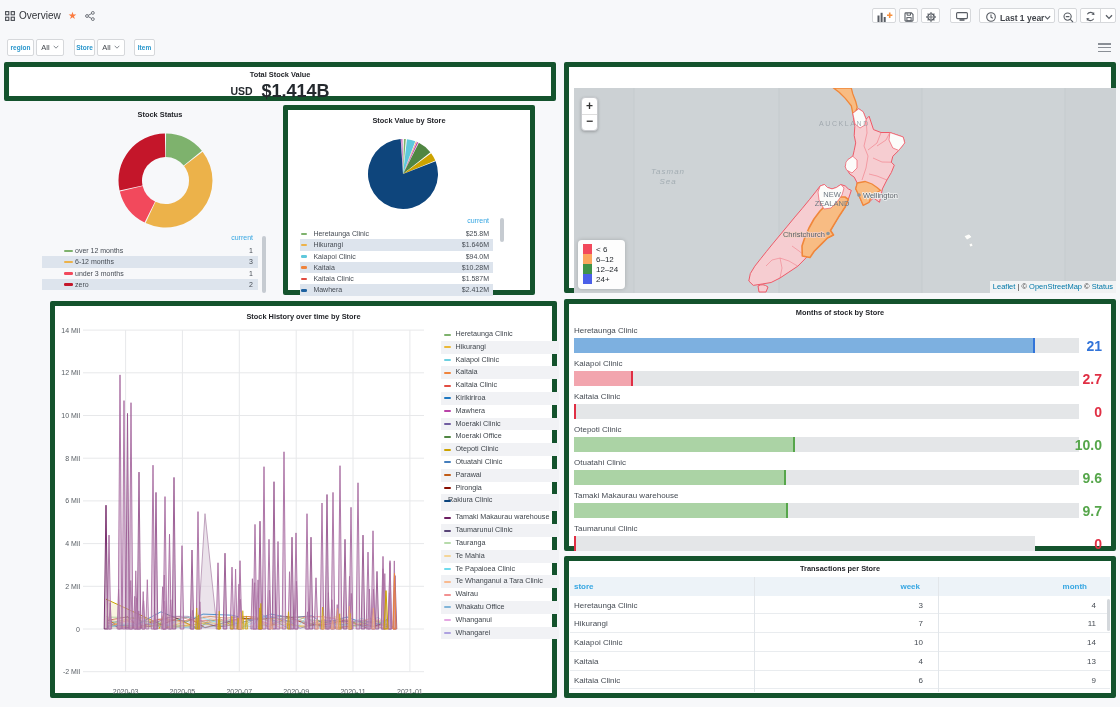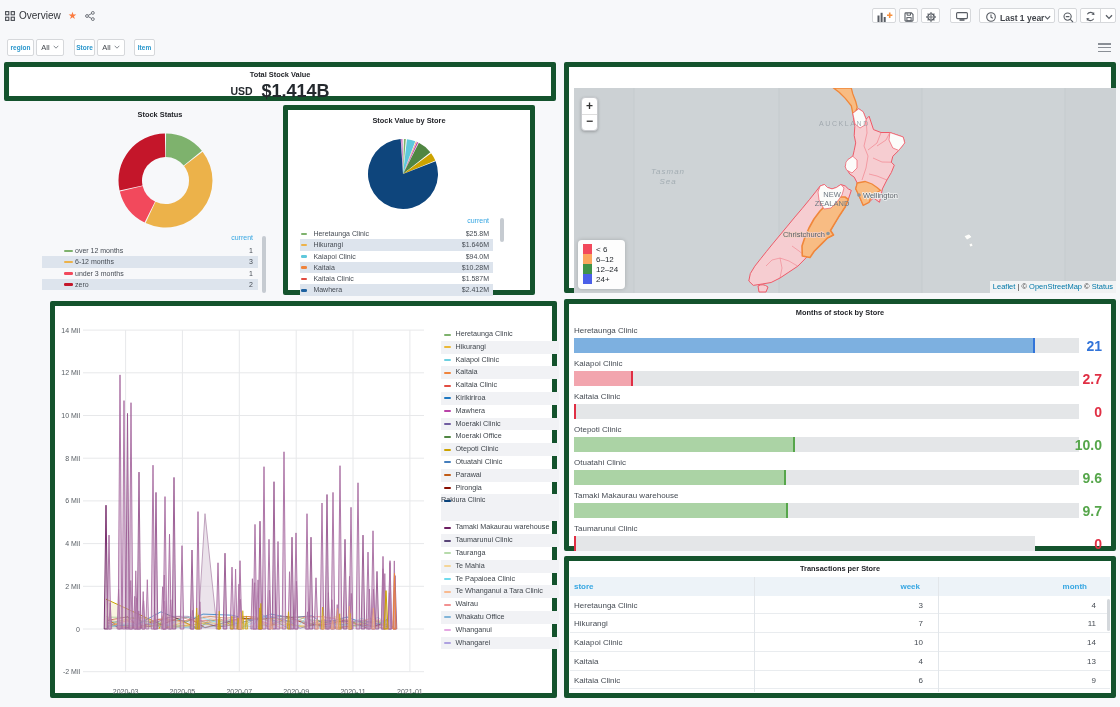--- a/index.html
+++ b/index.html
@@ -220,20 +220,21 @@
   <div style="font-size:8px;color:#24292e;line-height:10px;height:10px;"><span style="display:inline-block;width:9px;height:10px;background:#F2495C;vertical-align:-2.5px;margin-right:4px;"></span>&lt; 6</div>
   <div style="font-size:8px;color:#24292e;line-height:10px;height:10px;"><span style="display:inline-block;width:9px;height:10px;background:#FBA55C;vertical-align:-2.5px;margin-right:4px;"></span>6–12</div>
   <div style="font-size:8px;color:#24292e;line-height:10px;height:10px;"><span style="display:inline-block;width:9px;height:10px;background:#3F9248;vertical-align:-2.5px;margin-right:4px;"></span>12–24</div>
   <div style="font-size:8px;color:#24292e;line-height:10px;height:10px;"><span style="display:inline-block;width:9px;height:10px;background:#4A5FE8;vertical-align:-2.5px;margin-right:4px;"></span>24+</div>
 </div>
 <div class="abs" style="right:0;bottom:0;background:rgba(255,255,255,0.72);font-size:7.5px;color:#333;padding:1px 3px 2px 3px;white-space:nowrap;"><span style="color:#0078A8;">Leaflet</span> | © <span style="color:#0078A8;">OpenStreetMap</span> © <span style="color:#0078A8;">Status</span></div>
 </div>
 </div>
 
 <div class="panel" id="history" style="left:50px;top:301px;width:507px;height:397px;">
+  <div class="panel-title" style="top:6px;">Stock History over time by Store</div>
   <div id="chart">
       <svg class="abs" style="left:0;top:0;" width="507" height="397" viewBox="0 0 507 397">
 <line x1="28" y1="365.7" x2="369" y2="365.7" stroke="#e7e8ea" stroke-width="1"></line>
         <line x1="28" y1="323.0" x2="369" y2="323.0" stroke="#e7e8ea" stroke-width="1"></line>
         <line x1="28" y1="280.3" x2="369" y2="280.3" stroke="#e7e8ea" stroke-width="1"></line>
         <line x1="28" y1="237.6" x2="369" y2="237.6" stroke="#e7e8ea" stroke-width="1"></line>
         <line x1="28" y1="194.9" x2="369" y2="194.9" stroke="#e7e8ea" stroke-width="1"></line>
         <line x1="28" y1="152.2" x2="369" y2="152.2" stroke="#e7e8ea" stroke-width="1"></line>
         <line x1="28" y1="109.5" x2="369" y2="109.5" stroke="#e7e8ea" stroke-width="1"></line>
         <line x1="28" y1="66.8" x2="369" y2="66.8" stroke="#e7e8ea" stroke-width="1"></line>
@@ -398,21 +399,21 @@
       <div style="height:12.8px;line-height:12.8px;position:relative;padding-left:14.5px;background:#f1f2f5;white-space:nowrap;"><span style="position:absolute;left:3px;top:5.5px;width:7px;height:2px;border-radius:1px;background:#EF843C;"></span>Kaitaia</div>
       <div style="height:12.8px;line-height:12.8px;position:relative;padding-left:14.5px;white-space:nowrap;"><span style="position:absolute;left:3px;top:5.5px;width:7px;height:2px;border-radius:1px;background:#E24D42;"></span>Kaitaia Clinic</div>
       <div style="height:12.8px;line-height:12.8px;position:relative;padding-left:14.5px;background:#f1f2f5;white-space:nowrap;"><span style="position:absolute;left:3px;top:5.5px;width:7px;height:2px;border-radius:1px;background:#1F78C1;"></span>Kirikiriroa</div>
       <div style="height:12.8px;line-height:12.8px;position:relative;padding-left:14.5px;white-space:nowrap;"><span style="position:absolute;left:3px;top:5.5px;width:7px;height:2px;border-radius:1px;background:#BA43A9;"></span>Mawhera</div>
       <div style="height:12.8px;line-height:12.8px;position:relative;padding-left:14.5px;background:#f1f2f5;white-space:nowrap;"><span style="position:absolute;left:3px;top:5.5px;width:7px;height:2px;border-radius:1px;background:#705DA0;"></span>Moeraki Clinic</div>
       <div style="height:12.8px;line-height:12.8px;position:relative;padding-left:14.5px;white-space:nowrap;"><span style="position:absolute;left:3px;top:5.5px;width:7px;height:2px;border-radius:1px;background:#508642;"></span>Moeraki Office</div>
       <div style="height:12.8px;line-height:12.8px;position:relative;padding-left:14.5px;background:#f1f2f5;white-space:nowrap;"><span style="position:absolute;left:3px;top:5.5px;width:7px;height:2px;border-radius:1px;background:#CCA300;"></span>Otepoti Clinic</div>
       <div style="height:12.8px;line-height:12.8px;position:relative;padding-left:14.5px;white-space:nowrap;"><span style="position:absolute;left:3px;top:5.5px;width:7px;height:2px;border-radius:1px;background:#447EBC;"></span>Otuatahi Clinic</div>
       <div style="height:12.8px;line-height:12.8px;position:relative;padding-left:14.5px;background:#f1f2f5;white-space:nowrap;"><span style="position:absolute;left:3px;top:5.5px;width:7px;height:2px;border-radius:1px;background:#C15C17;"></span>Parawai</div>
       <div style="height:12.8px;line-height:12.8px;position:relative;padding-left:14.5px;white-space:nowrap;"><span style="position:absolute;left:3px;top:5.5px;width:7px;height:2px;border-radius:1px;background:#890F02;"></span>Pirongia</div>
-      <div style="height:27px;line-height:12.8px;position:relative;padding-left:0;background:#f1f2f5;white-space:nowrap;"><span style="position:absolute;left:3px;top:5.5px;width:7px;height:2px;border-radius:1px;background:#0A437C;"></span>Rakiura Clinic</div>
+      <div style="height:17px;line-height:12.8px;position:relative;padding-left:7px;background:#f1f2f5;white-space:nowrap;"><span style="position:absolute;left:3px;top:5.5px;width:7px;height:2px;border-radius:1px;background:#0A437C;"></span>Rakiura Clinic</div>
       <div style="height:12.8px;line-height:12.8px;position:relative;padding-left:14.5px;white-space:nowrap;"><span style="position:absolute;left:3px;top:5.5px;width:7px;height:2px;border-radius:1px;background:#6D1F62;"></span>Tamaki Makaurau warehouse</div>
       <div style="height:12.8px;line-height:12.8px;position:relative;padding-left:14.5px;background:#f1f2f5;white-space:nowrap;"><span style="position:absolute;left:3px;top:5.5px;width:7px;height:2px;border-radius:1px;background:#584477;"></span>Taumarunui Clinic</div>
       <div style="height:12.8px;line-height:12.8px;position:relative;padding-left:14.5px;white-space:nowrap;"><span style="position:absolute;left:3px;top:5.5px;width:7px;height:2px;border-radius:1px;background:#B7DBAB;"></span>Tauranga</div>
       <div style="height:12.8px;line-height:12.8px;position:relative;padding-left:14.5px;background:#f1f2f5;white-space:nowrap;"><span style="position:absolute;left:3px;top:5.5px;width:7px;height:2px;border-radius:1px;background:#F4D598;"></span>Te Mahia</div>
       <div style="height:12.8px;line-height:12.8px;position:relative;padding-left:14.5px;white-space:nowrap;"><span style="position:absolute;left:3px;top:5.5px;width:7px;height:2px;border-radius:1px;background:#70DBED;"></span>Te Papaioea Clinic</div>
       <div style="height:12.8px;line-height:12.8px;position:relative;padding-left:14.5px;background:#f1f2f5;white-space:nowrap;"><span style="position:absolute;left:3px;top:5.5px;width:7px;height:2px;border-radius:1px;background:#F9BA8F;"></span>Te Whanganui a Tara Clinic</div>
       <div style="height:12.8px;line-height:12.8px;position:relative;padding-left:14.5px;white-space:nowrap;"><span style="position:absolute;left:3px;top:5.5px;width:7px;height:2px;border-radius:1px;background:#F29191;"></span>Wairau</div>
       <div style="height:12.8px;line-height:12.8px;position:relative;padding-left:14.5px;background:#f1f2f5;white-space:nowrap;"><span style="position:absolute;left:3px;top:5.5px;width:7px;height:2px;border-radius:1px;background:#82B5D8;"></span>Whakatu Office</div>
       <div style="height:12.8px;line-height:12.8px;position:relative;padding-left:14.5px;white-space:nowrap;"><span style="position:absolute;left:3px;top:5.5px;width:7px;height:2px;border-radius:1px;background:#E5A8E2;"></span>Whanganui</div>
       <div style="height:12.8px;line-height:12.8px;position:relative;padding-left:14.5px;background:#f1f2f5;white-space:nowrap;"><span style="position:absolute;left:3px;top:5.5px;width:7px;height:2px;border-radius:1px;background:#AEA2E0;"></span>Whangarei</div>

